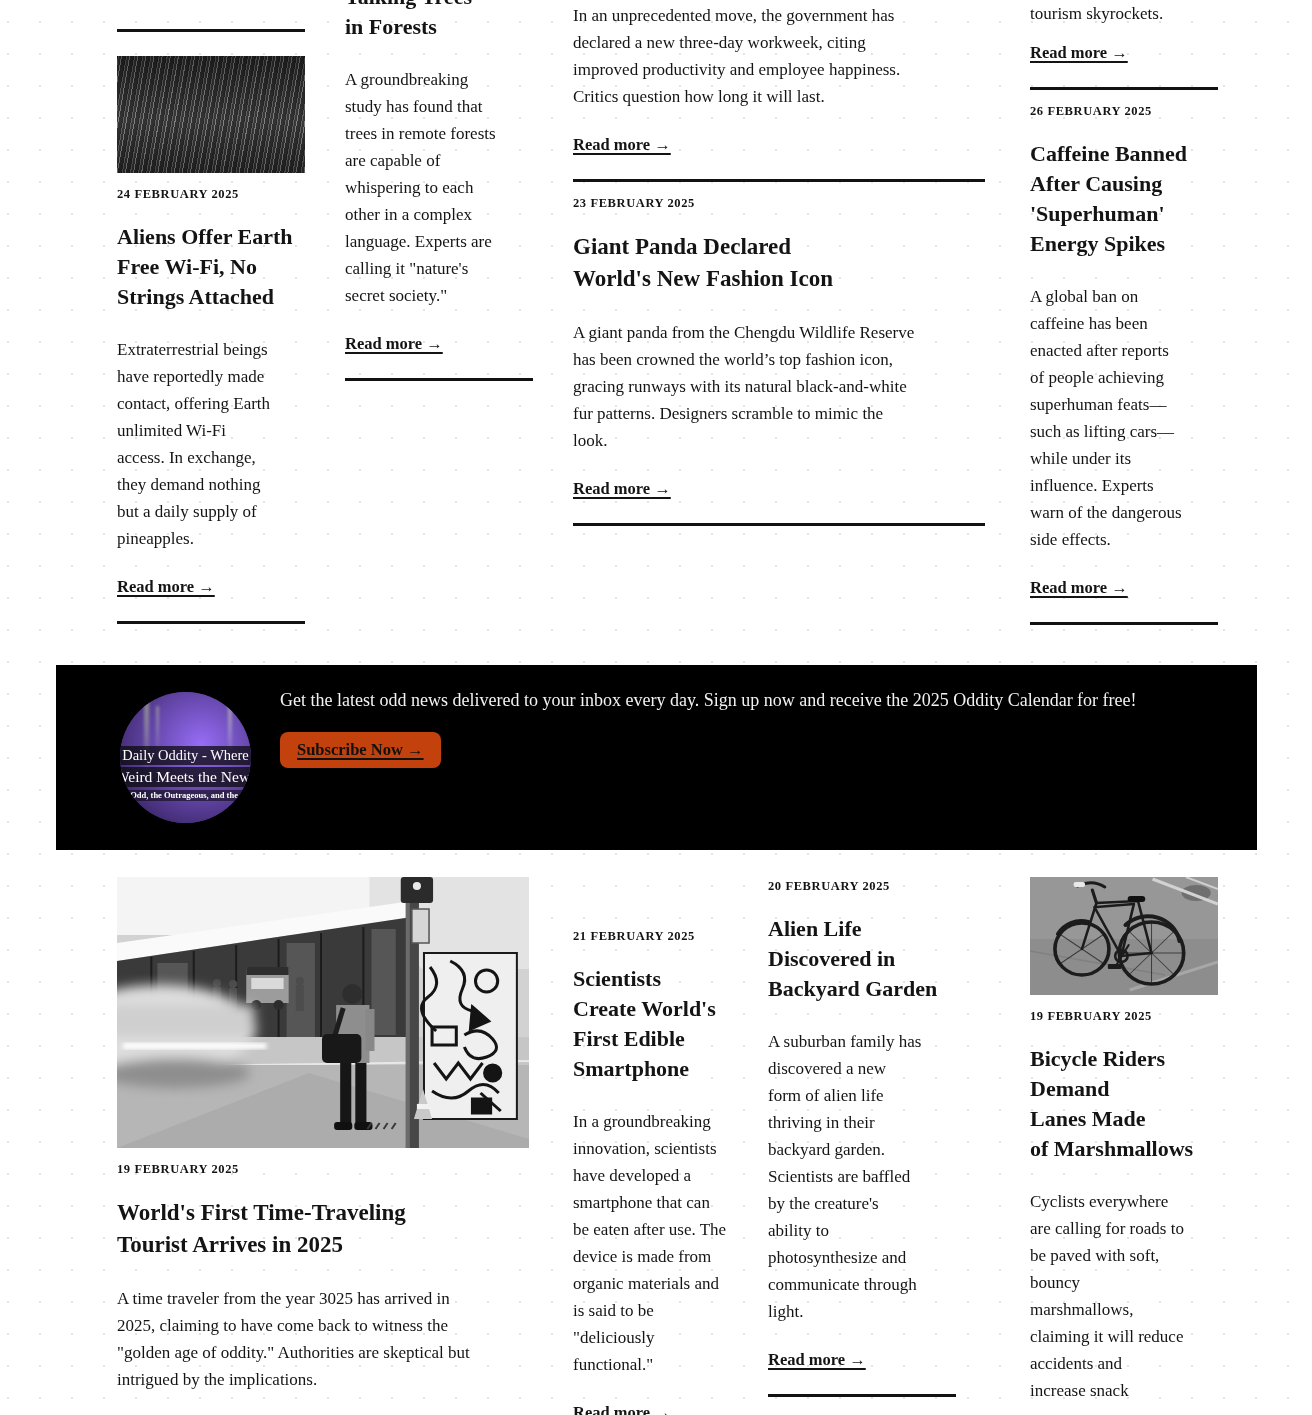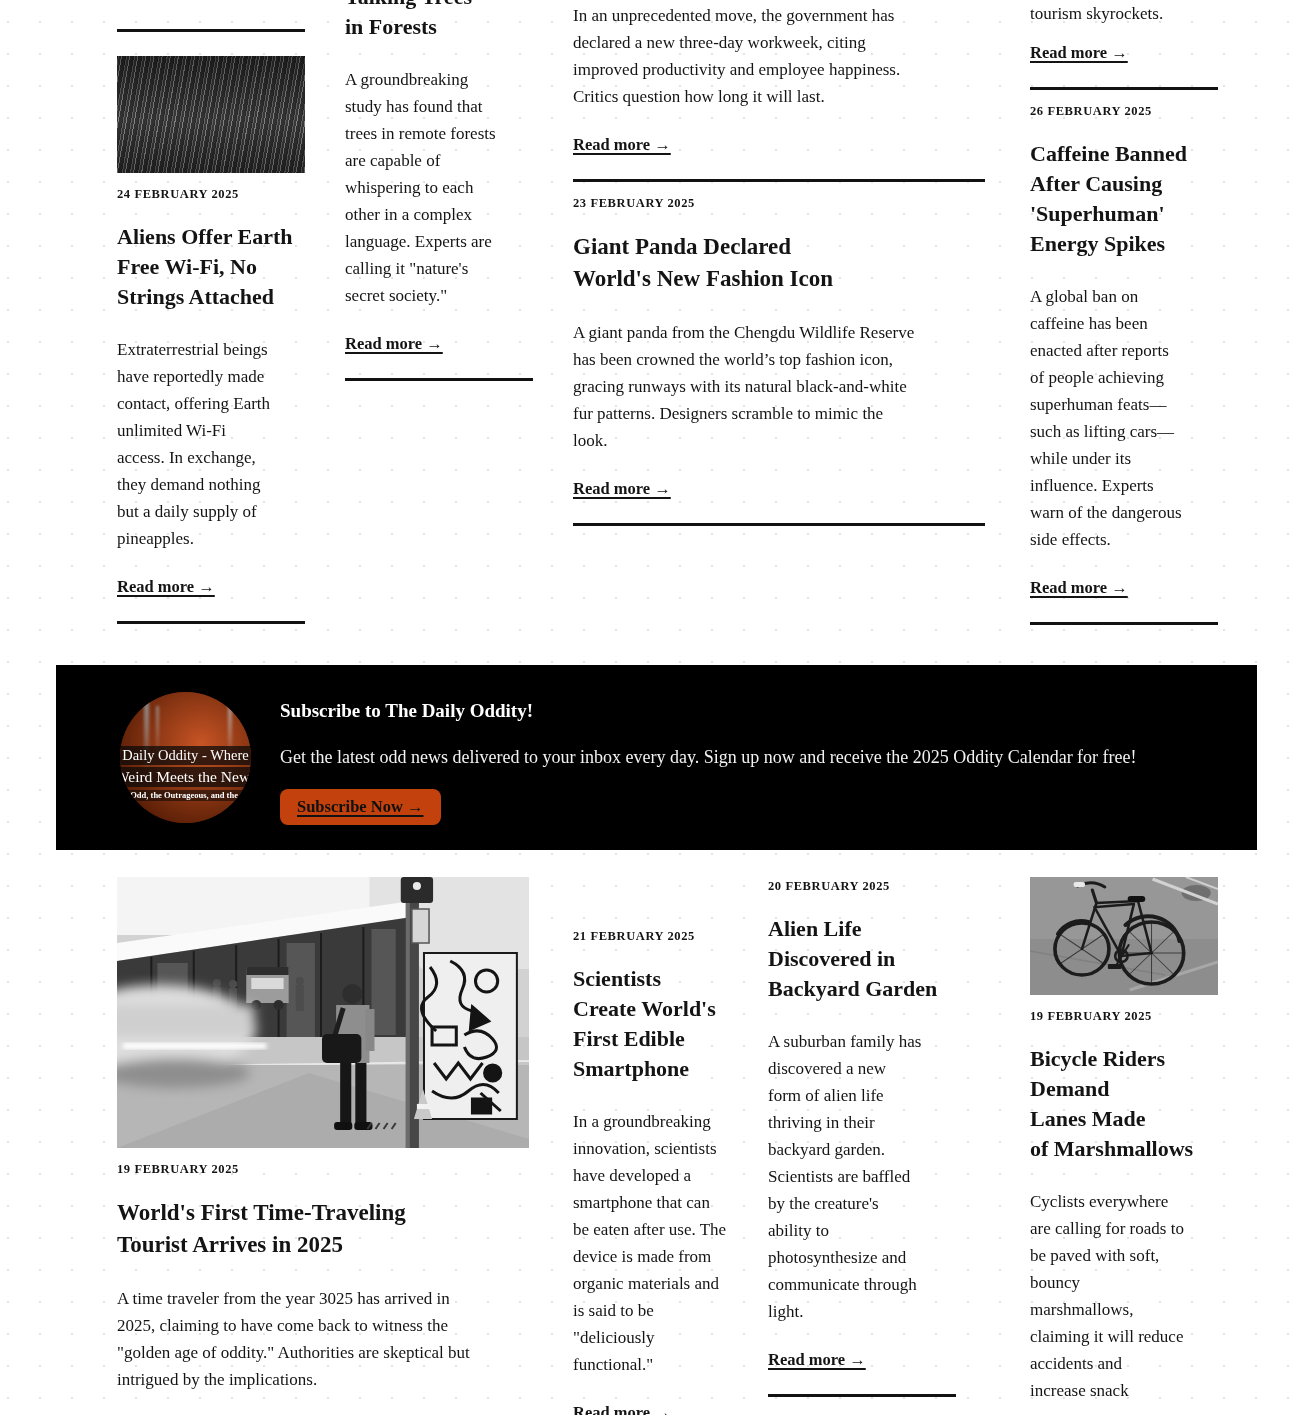--- a/index.html
+++ b/index.html
@@ -31,21 +31,21 @@
   .fur{
     width:188px;height:117px;background-color:#303030;
     background-image:
       linear-gradient(180deg,rgba(0,0,0,.30),rgba(255,255,255,.06) 55%,rgba(0,0,0,.22)),
       repeating-linear-gradient(100deg,#1f1f1f 0 1px,#5a5a5a 1px 2px,#2d2d2d 2px 4px,#7a7a7a 4px 5px,#262626 5px 8px);
   }
 
   
   .banner{position:absolute;left:56px;top:665px;width:1201px;height:185px;background:#000;}
   .logo-wrap{position:absolute;left:64px;top:27px;width:131px;height:131px;border-radius:50%;
-             overflow:hidden;background:#c2410c;}
+             overflow:hidden;background:#8b5cf6;}
   .streak{position:absolute;width:5px;background:linear-gradient(#f4f4f4,rgba(255,255,255,0));filter:blur(1.4px);}
   .s1{left:24px;top:6px;height:74px;}
   .s2{left:36px;top:14px;height:52px;width:3px;opacity:.75;}
   .s3{left:108px;top:10px;height:56px;width:4px;opacity:.85;}
   .logo-shade{position:absolute;inset:0;background:radial-gradient(circle at 62% 40%,rgba(255,255,255,.10),rgba(0,0,0,.55) 78%);}
   .logo-text{position:absolute;left:-12px;right:-12px;top:54px;text-align:center;color:#fff;}
   .logo-l1{font-size:14.5px;line-height:19px;background:rgba(8,8,8,.72);}
   .logo-l2{font-size:15.5px;line-height:20px;margin-top:2px;background:rgba(8,8,8,.72);}
   .logo-l3{font-size:8.5px;font-weight:700;line-height:11px;margin-top:3px;white-space:nowrap;background:rgba(8,8,8,.55);}
   .banner-text{position:absolute;left:224px;top:0;right:18px;color:#ffffff;}
@@ -144,21 +144,20 @@
       <div class="streak s2"></div>
       <div class="streak s3"></div>
       <div class="logo-shade"></div>
       <div class="logo-text">
         <div class="logo-l1">Daily Oddity - Where</div>
         <div class="logo-l2">Weird Meets the News</div>
         <div class="logo-l3">the Odd, the Outrageous, and the Ocr</div>
       </div>
     </div>
     <div class="banner-text">
-      <div class="banner-heading">Subscribe to The Daily Oddity!</div>
       <div class="banner-message">Get the latest odd news delivered to your inbox every day. Sign up now and receive the 2025 Oddity Calendar for free!</div>
       <button class="subscribe-btn">Subscribe Now →</button>
     </div>
   </div>
 
   <section class="card" style="left:117px;top:877px;width:412px;">
     <div class="photo first">
       <svg width="412" height="271" viewBox="0 0 408 271" preserveAspectRatio="none">
         <defs>
           <filter id="b6">

